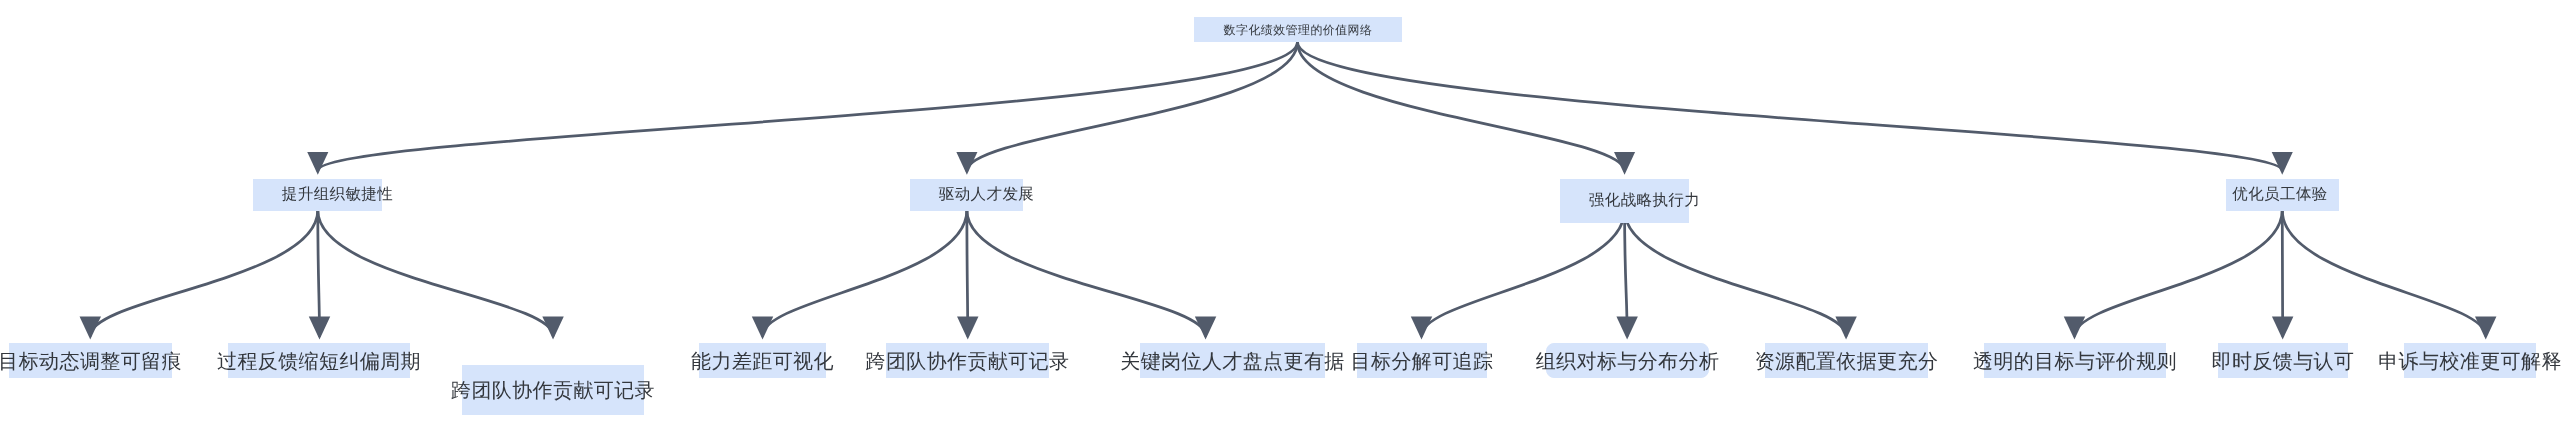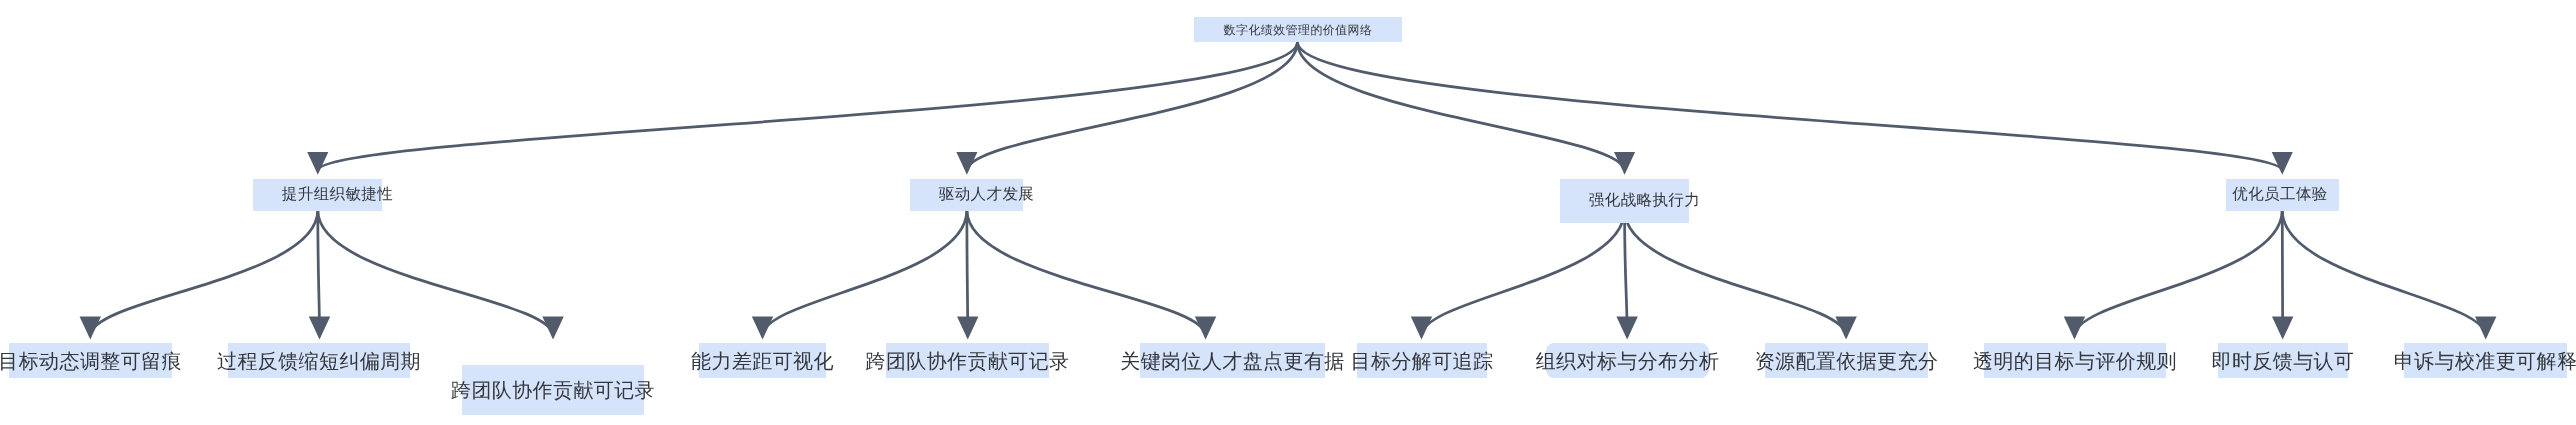--- a/index.html
+++ b/index.html
@@ -124,19 +124,19 @@
       </div>
       <div class="node node-branch" style="left: 2226px; top: 179px; width: 113px; height: 32px; justify-content: flex-end;">
         <span class="node-label">优化员工体验</span>
       </div>
       <div class="node node-leaf" style="left: 1984px; top: 343px; width: 182px; height: 35px;">
         <span class="node-label">透明的目标与评价规则</span>
       </div>
       <div class="node node-leaf" style="left: 2218px; top: 343px; width: 130px; height: 35px;">
         <span class="node-label">即时反馈与认可</span>
       </div>
-      <div class="node node-leaf" style="left: 2404px; top: 343px; width: 163px; height: 35px;">
+      <div class="node node-leaf" style="left: 2404px; top: 343px; width: 132px; height: 35px;">
         <span class="node-label">申诉与校准更可解释</span>
       </div>
     </div>
 
 </div>
 
 
 </body></html>

